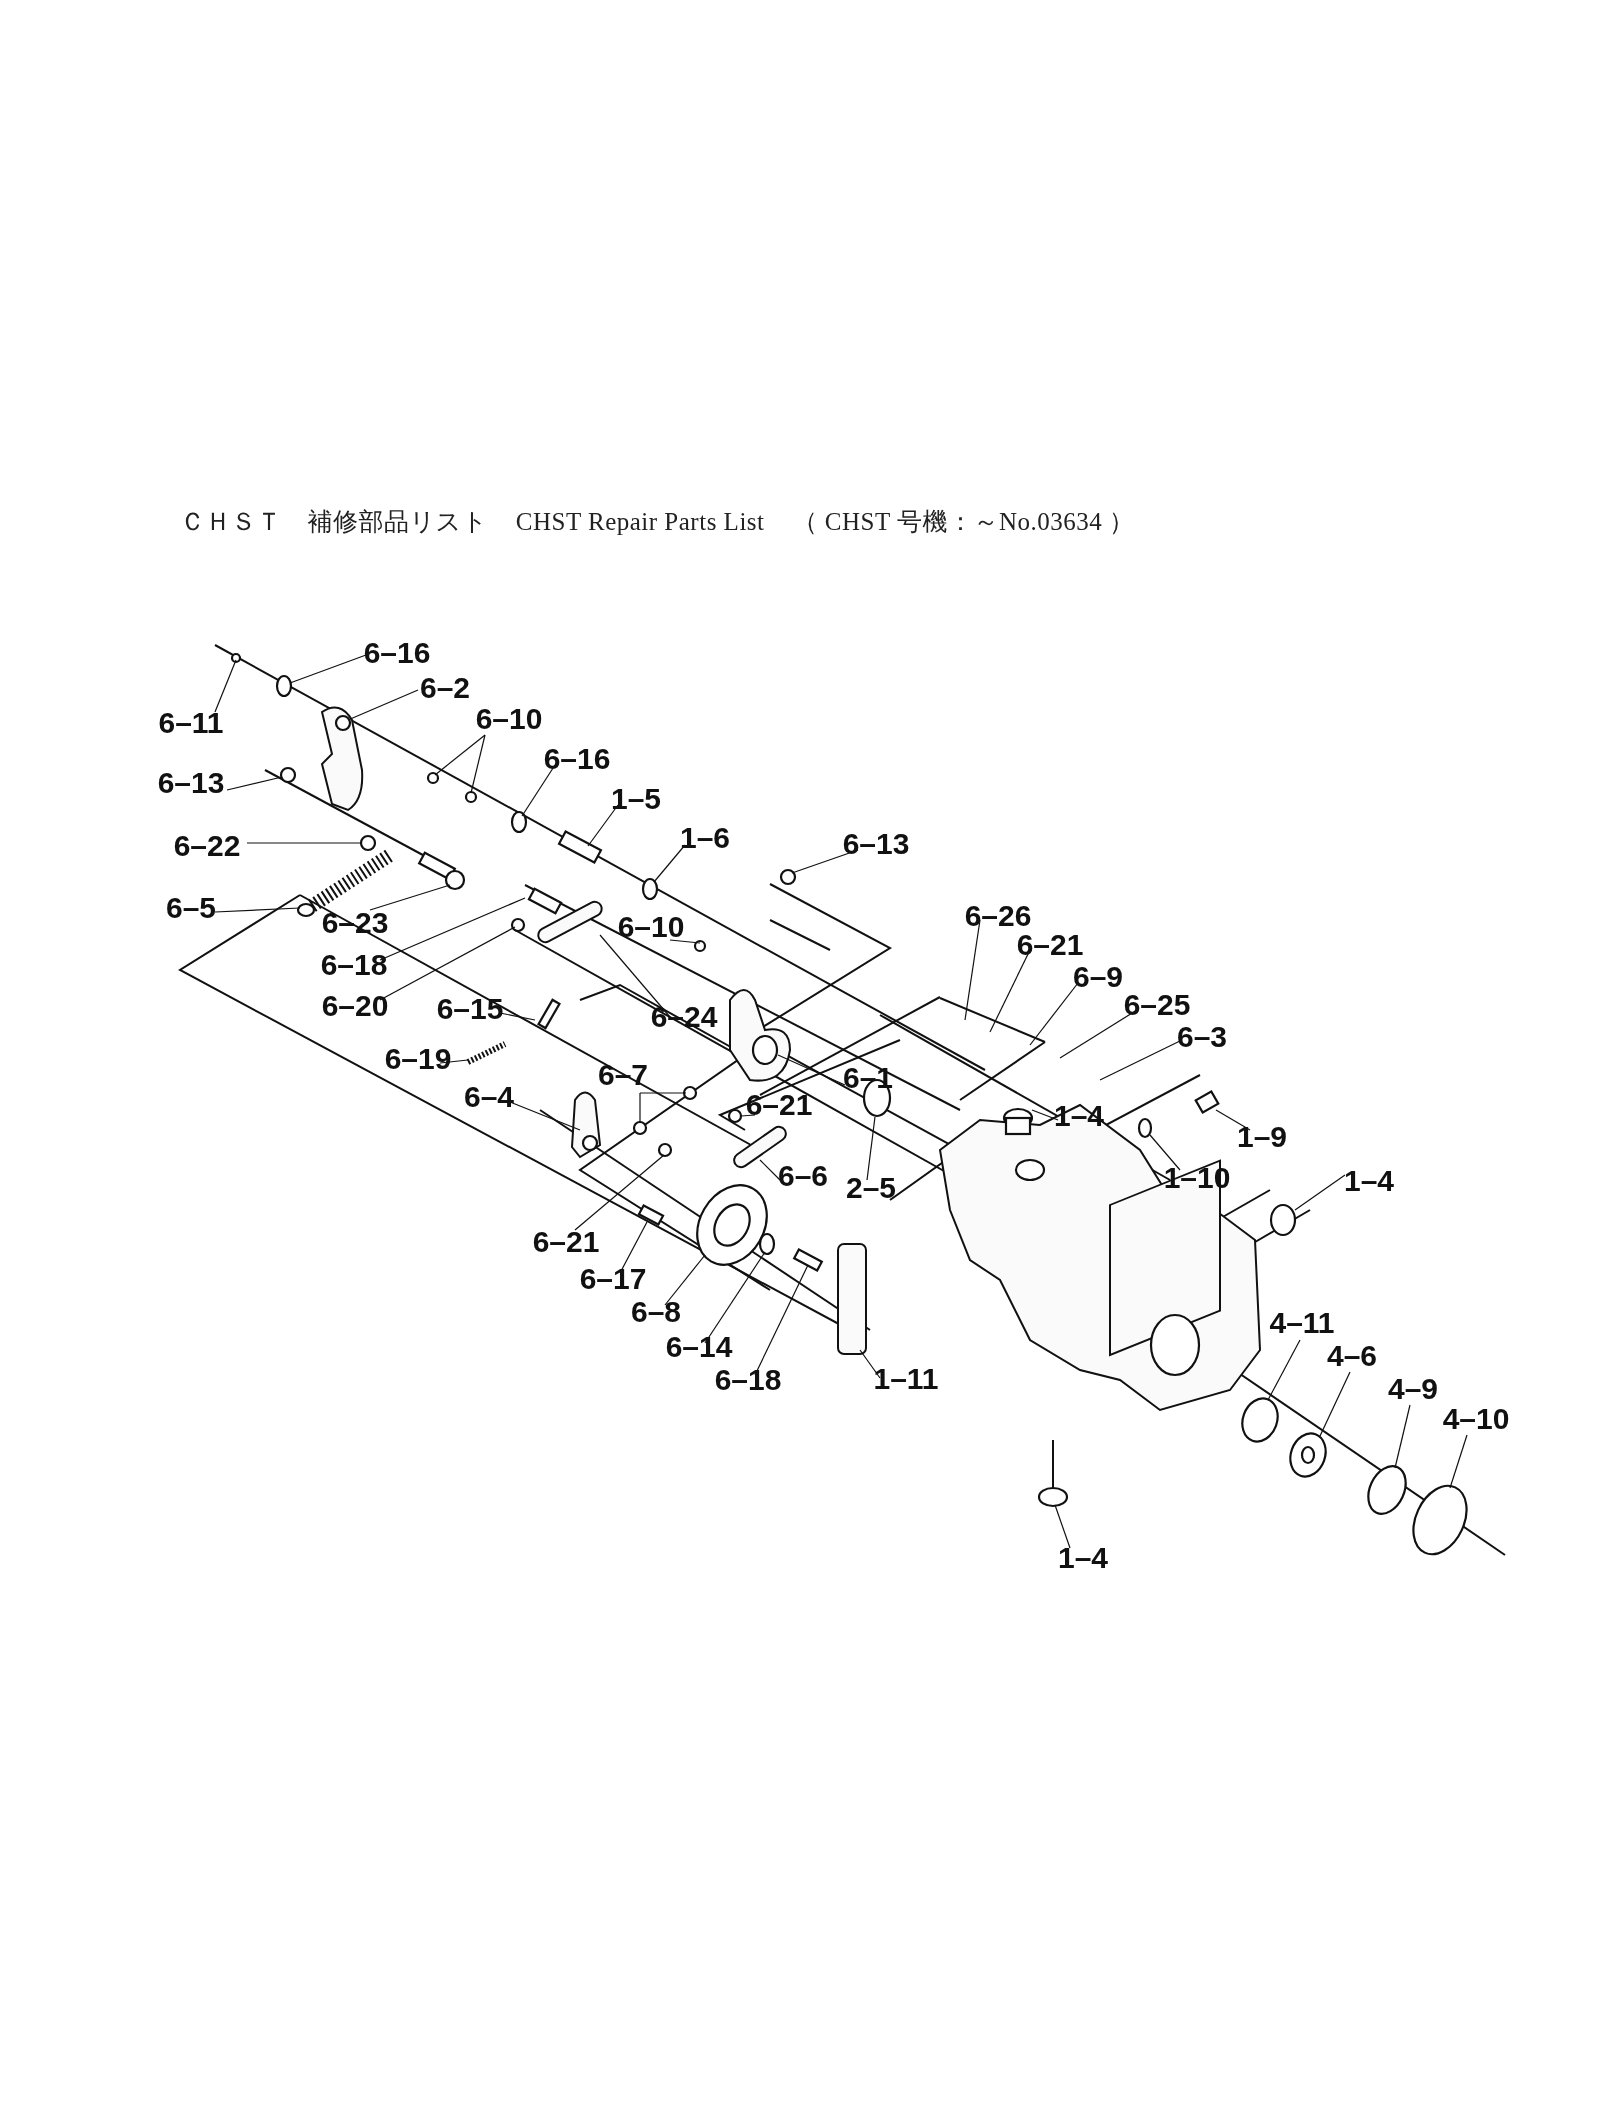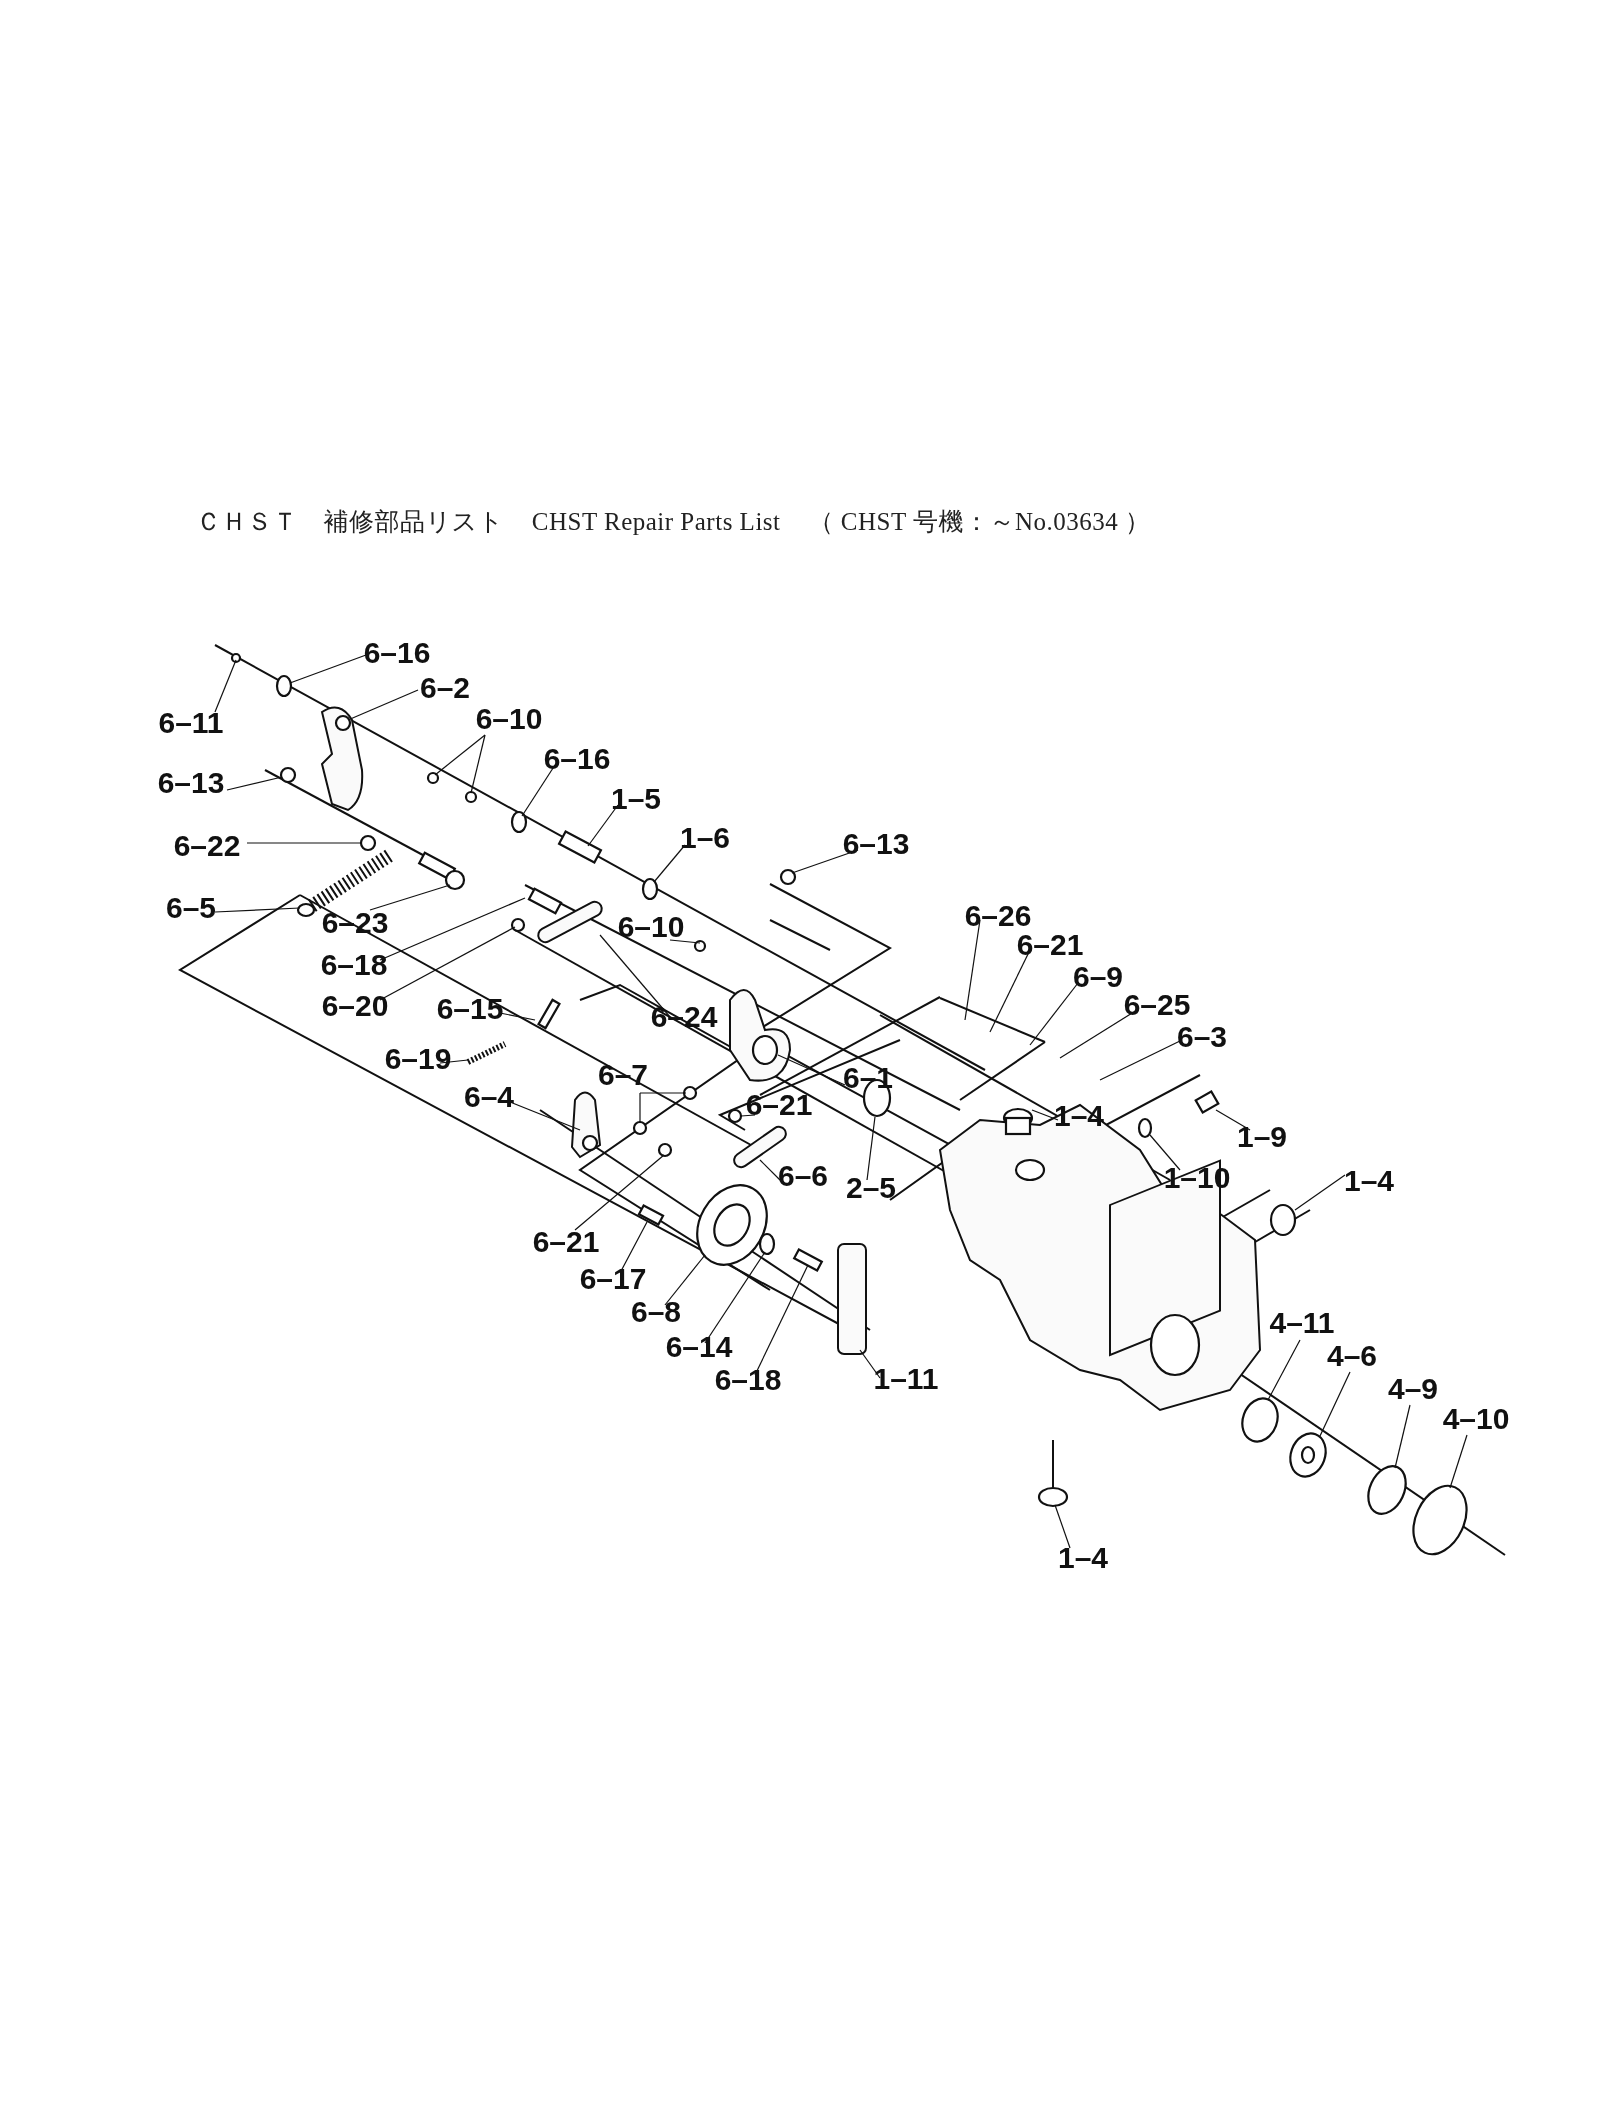--- a/index.html
+++ b/index.html
@@ -1,17 +1,17 @@
 <!DOCTYPE html>
 <html><head>
 <meta charset="utf-8">
 <style>
   html,body{margin:0;padding:0;background:#ffffff;}
   body{width:1603px;height:2117px;position:relative;overflow:hidden;font-family:"DejaVu Sans",sans-serif;}
-  .title{position:absolute;left:196px;top:505px;font-family:"Liberation Serif","DejaVu Serif",serif;font-size:25px;color:#222;white-space:pre;letter-spacing:0.5px;}
+  .title{position:absolute;left:180px;top:505px;font-family:"Liberation Serif","DejaVu Serif",serif;font-size:25px;color:#222;white-space:pre;letter-spacing:0.5px;}
   .title span{margin-right:28px;}
   svg{position:absolute;left:0;top:0;}
   .lbl{font-family:"Liberation Sans","DejaVu Sans",sans-serif;font-size:30px;font-weight:bold;fill:#111;}
   .ln{stroke:#111;stroke-width:2;fill:none;}
   .ld{stroke:#111;stroke-width:1.2;fill:none;}
   .pt{stroke:#111;stroke-width:2.2;fill:#fff;}
   .pf{stroke:#111;stroke-width:2;fill:#fafafa;}
 </style>
 </head>
 <body>

